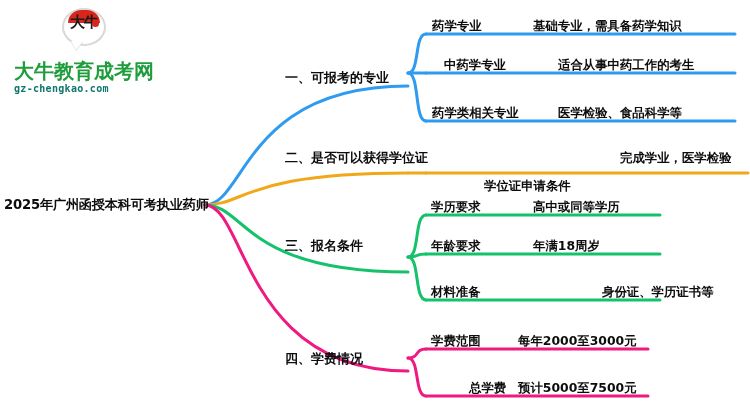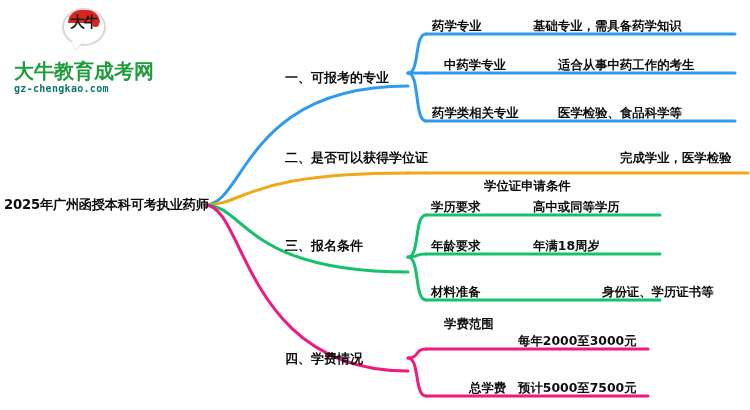--- a/index.html
+++ b/index.html
@@ -170,18 +170,18 @@
 
   <div class="node branch-node" style="left:285px; top:237px;">三、报名条件</div>
   <div class="node leaf-key" style="left:431px; top:199px;">学历要求</div>
   <div class="node leaf-val" style="left:533px; top:199px;">高中或同等学历</div>
   <div class="node leaf-key" style="left:431px; top:238px;">年龄要求</div>
   <div class="node leaf-val" style="left:533px; top:238px;">年满18周岁</div>
   <div class="node leaf-key" style="left:431px; top:284px;">材料准备</div>
   <div class="node leaf-val" style="left:558px; top:284px;margin-left:44px;">身份证、学历证书等</div>
 
   <div class="node branch-node" style="left:285px; top:350px;">四、学费情况</div>
-  <div class="node leaf-key" style="left:431px; top:316px;margin-left:13px;">学费范围</div>
+  <div class="node leaf-key" style="left:431px; top:333px;">学费范围</div>
   <div class="node leaf-val" style="left:518px; top:333px;text-align:center;">每年2000至3000元</div>
   <div class="node leaf-key" style="left:431px; top:380px;margin-left:38px;">总学费</div>
   <div class="node leaf-val" style="left:518px; top:380px;">预计5000至7500元</div>
 
 </div>
 
 </body></html>

